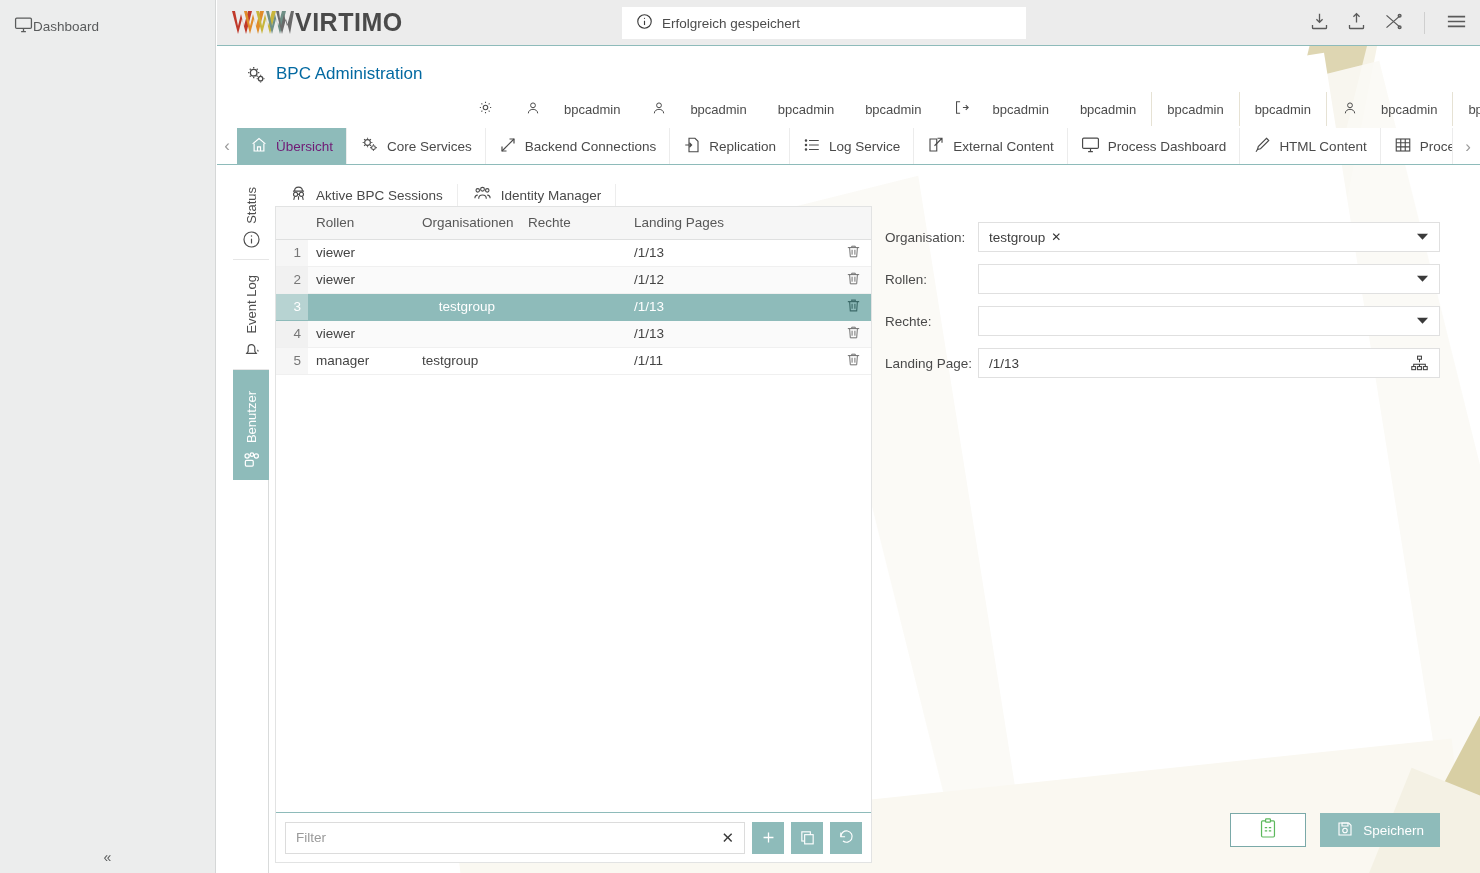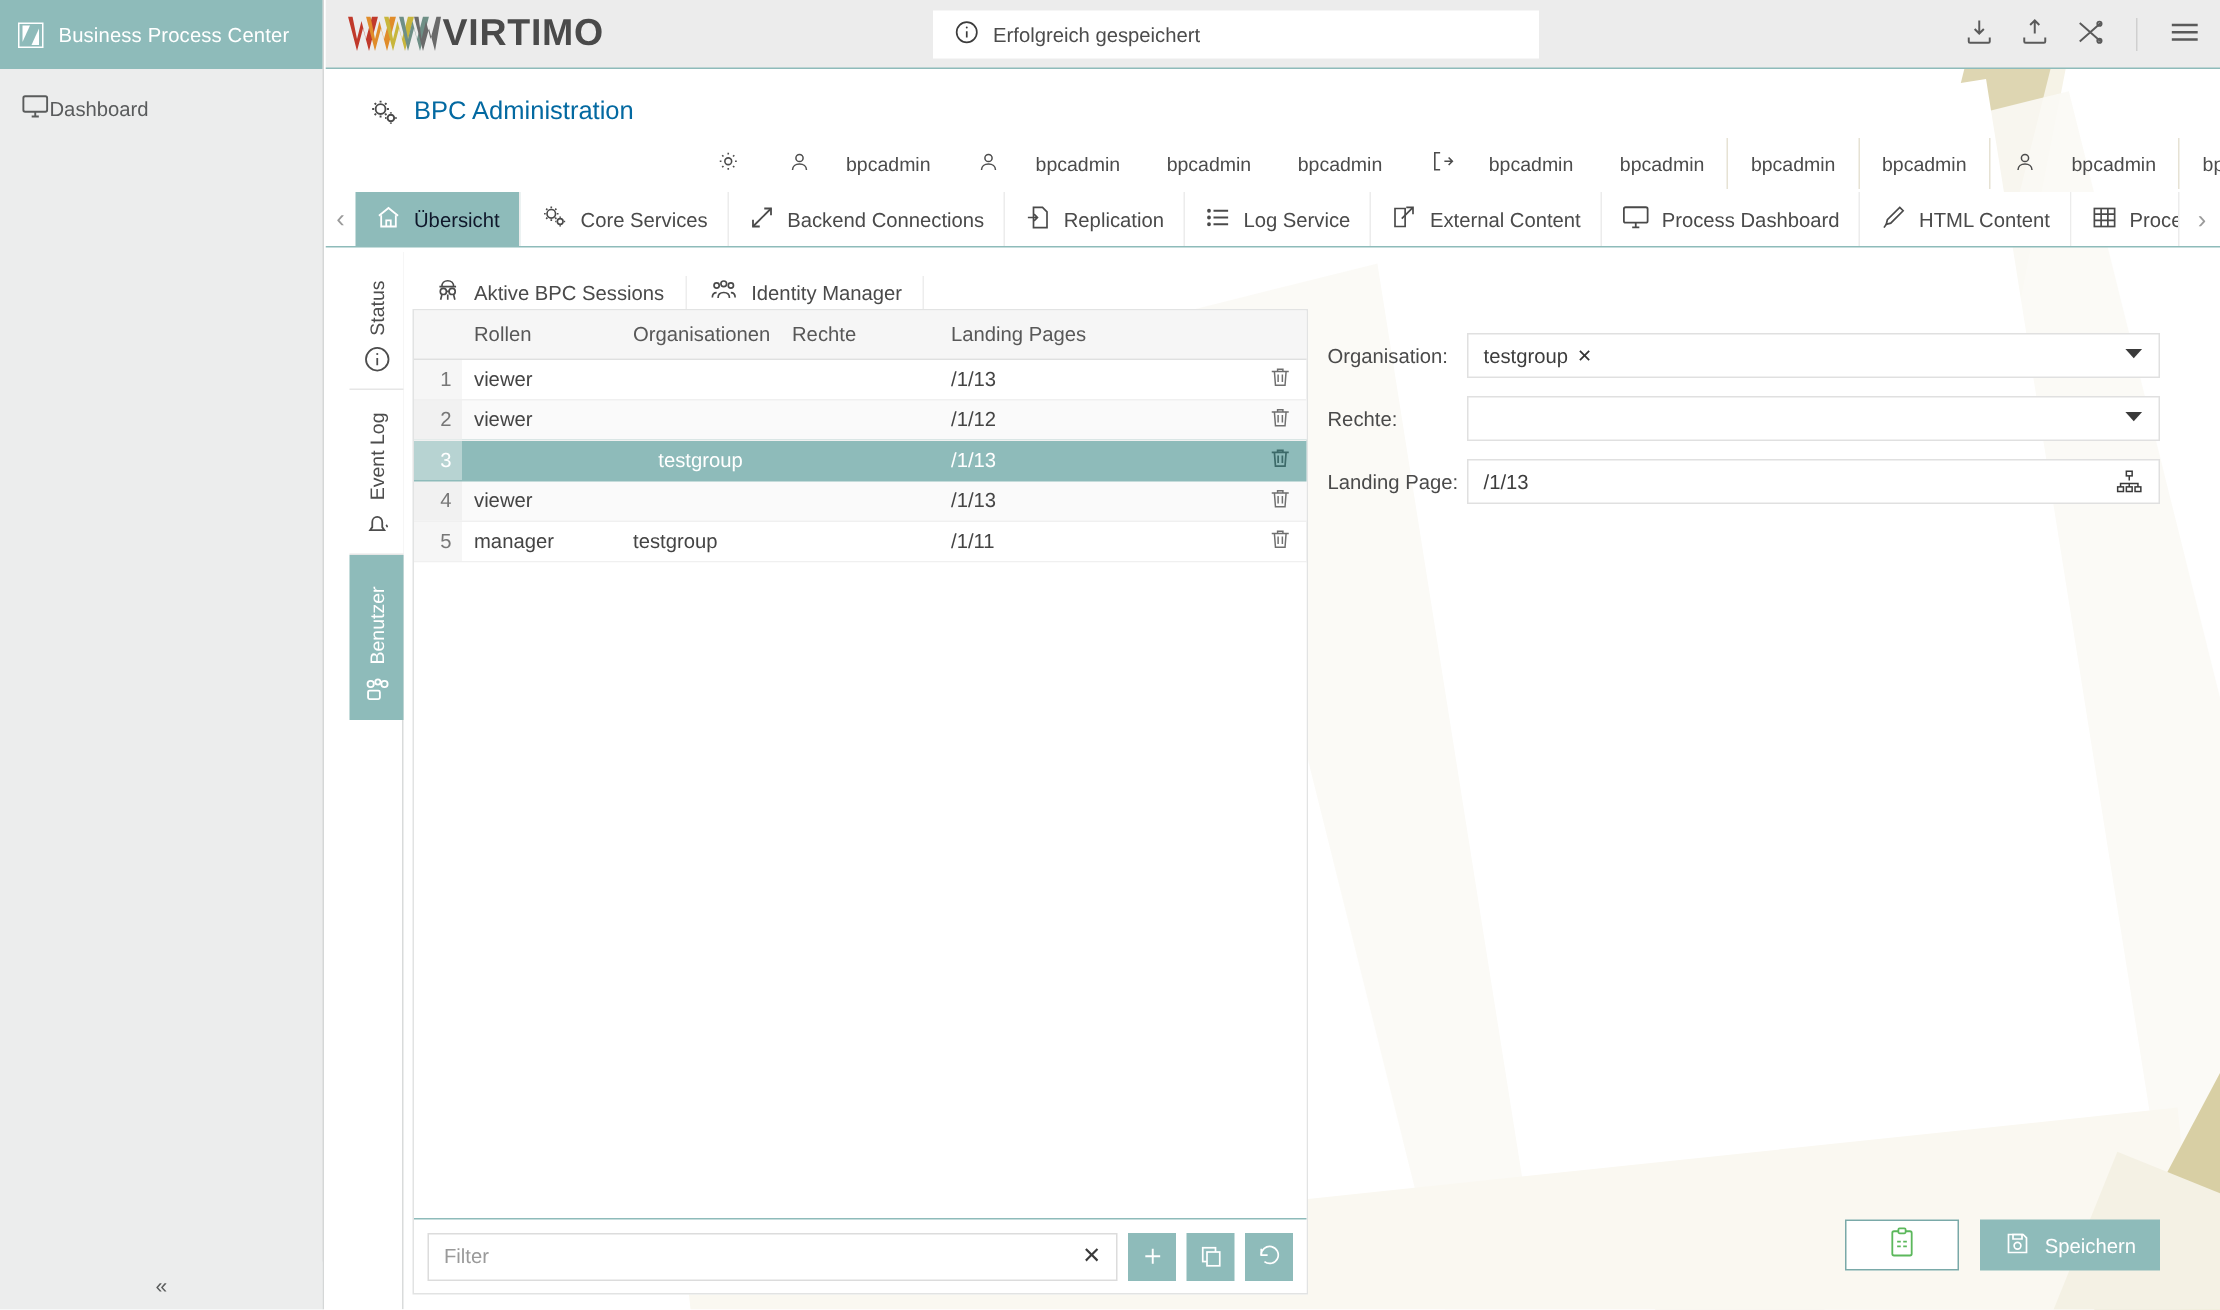--- a/index.html
+++ b/index.html
@@ -140,21 +140,21 @@
   }
   .tab-scroll-btn {
     width: 20px; display: flex; align-items: center; justify-content: center;
     color: #9b9b9b; font-size: 17px; cursor: pointer; flex: none;
   }
   .tab {
     display: flex; align-items: center; gap: 8px; padding: 0 13px;
     background: #fff; border-right: 1px solid #ececec; color: #4a4a4a;
     font-size: 13.5px; cursor: pointer; white-space: nowrap; flex: none;
   }
-  .tab.active { background: #8ebbba; color: #0f172a; }
+  .tab.active { background: #8ebbba; color: #701a75; }
   .tab.clipped { overflow: hidden; max-width: 72px; }
 
   
   .vtabs {
     position: absolute; left: 16px; top: 168px; width: 36px; bottom: 0; z-index: 14;
     border-right: 1px solid #d9dbdb;
   }
   .vtab {
     width: 36px; background: #fff; border-bottom: 1px solid #e6e6e6;
     display: flex; flex-direction: column-reverse; align-items: center;
@@ -260,24 +260,20 @@
     height: 34px; background: #8ebbba; color: #fff; padding: 0 16px; margin-left: 14px;
     display: flex; align-items: center; gap: 9px; font-size: 13.5px; cursor: pointer;
   }
 </style>
 </head>
 <body>
 
 <div id="app">
 
   <div class="sidebar">
-    <div class="sidebar-header">
-      <span class="bpc-logo"></span>
-      <span class="sidebar-title">Business Process Center</span>
-    </div>
     <div class="sidebar-nav">
       <div class="nav-item">
         <span>
           <svg width="19" height="19" viewBox="0 0 24 24" fill="none" stroke="#5a5c5c" stroke-width="1.6">
             <rect x="2" y="4" width="20" height="13" rx="1.5"></rect>
               <path d="M9 21h6M12 17v4"></path>
           </svg>
         </span>
         <span>Dashboard</span>
       </div>
@@ -733,20 +729,31 @@
                 <span class="token-x">✕</span>
               </span>
               <span class="caret">
                 <svg width="13" height="9" viewBox="0 0 14 9">
                     <path d="M1 1.5h12L7 8z" fill="#3a3a3a"></path>
                   </svg>
               </span>
             </div>
           </div>
 
+          <div class="frow">
+            <span class="flabel">Rollen:</span>
+            <div class="fctl">
+              <span class="fval"></span>
+              <span class="caret">
+                <svg width="13" height="9" viewBox="0 0 14 9">
+                    <path d="M1 1.5h12L7 8z" fill="#3a3a3a"></path>
+                  </svg>
+              </span>
+            </div>
+          </div>
 
           <div class="frow">
             <span class="flabel">Rechte:</span>
             <div class="fctl">
               <span class="fval"></span>
               <span class="caret">
                 <svg width="13" height="9" viewBox="0 0 14 9">
                     <path d="M1 1.5h12L7 8z" fill="#3a3a3a"></path>
                   </svg>
               </span>

